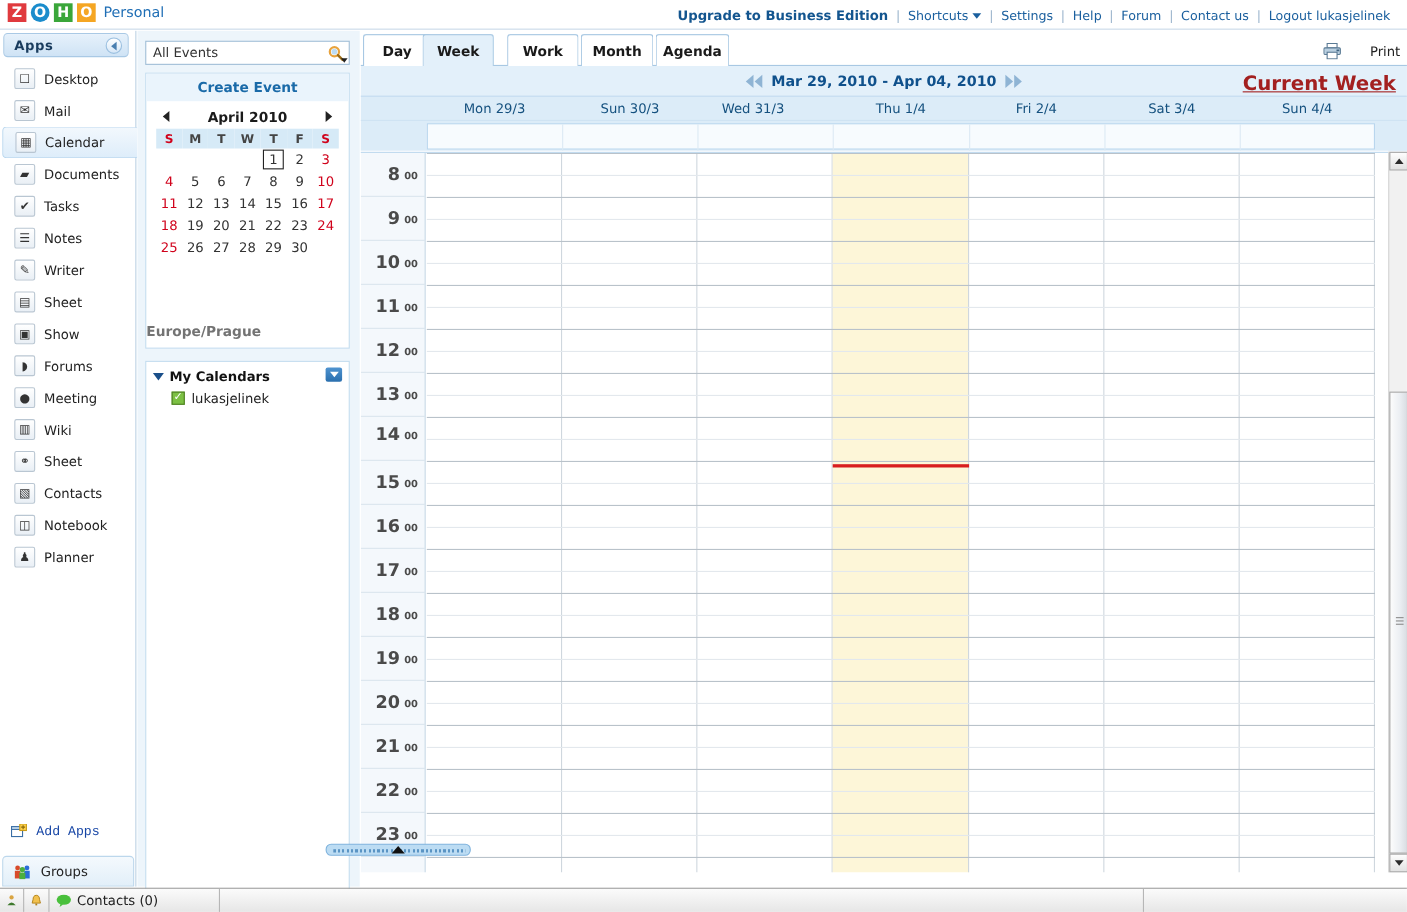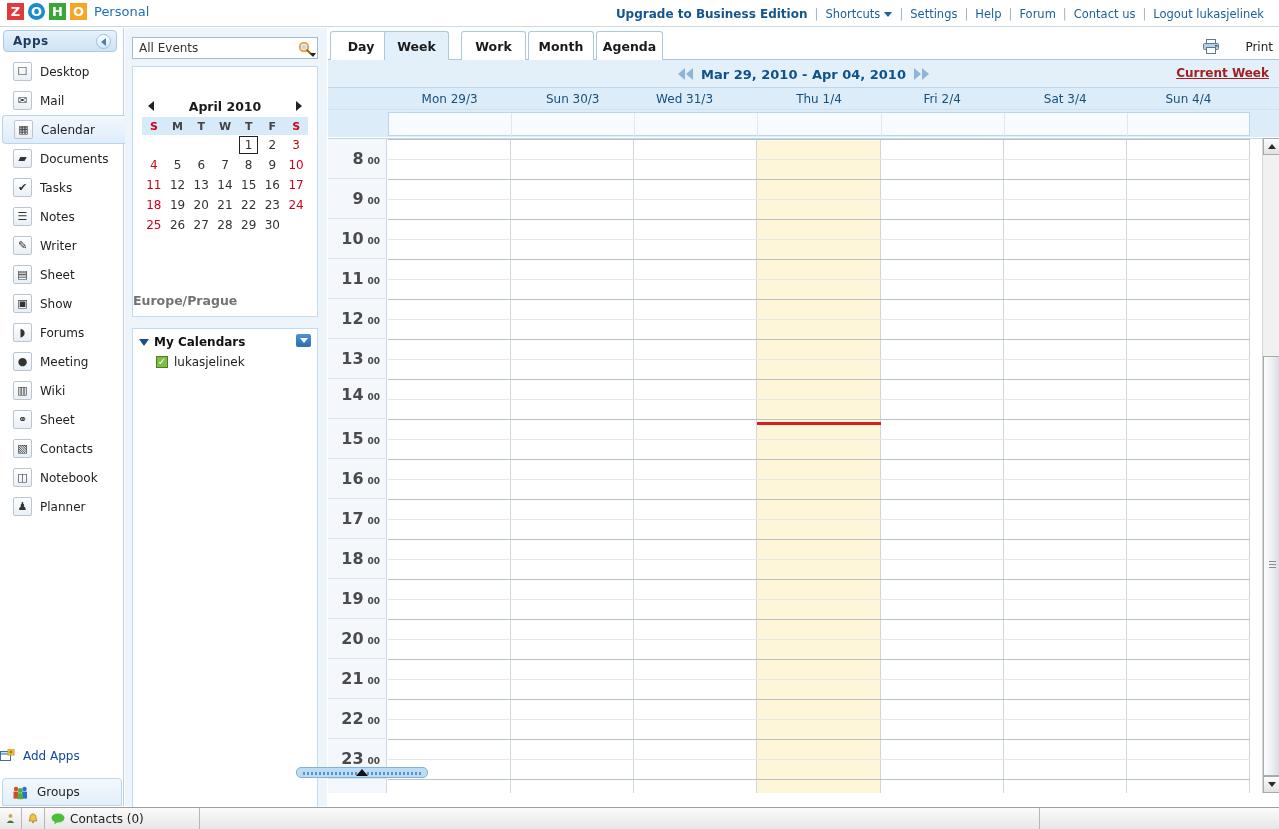--- a/index.html
+++ b/index.html
@@ -96,21 +96,21 @@
   .app-icon {
     width: 19px; height: 19px; flex: 0 0 19px;
     border: 1px solid #b9c6d2; border-radius: 2px;
     background: linear-gradient(#ffffff,#e9eff5);
     display: flex; align-items: center; justify-content: center;
     font-size: 11px; line-height: 1;
   }
   .app-label { margin-left: 8px; font-size: 12px; color: #222; }
   #add-apps {
     position: absolute; left: 0; top: 714px; width: 124px; height: 28px;
-    display: flex; align-items: center; 
+    display: flex; align-items: center; padding-left: 10px; font-family: Liberation Mono, monospace;
   }
   #add-apps-label { color: #1645a5; font-size: 12px; margin-left: 8px; }
   #groups-row {
     position: absolute; left: 2px; top: 750px; width: 120px; height: 28px;
     background: linear-gradient(#f4f9fd,#e2eff9);
     border: 1px solid #bcd7ec; border-radius: 4px 4px 0 0;
     display: flex; align-items: center; padding-left: 9px;
   }
   #groups-label { font-size: 12px; color: #222; margin-left: 8px; }
 
@@ -249,21 +249,21 @@
     display: flex; align-items: center; justify-content: center; gap: 8px;
   }
   #date-title {
     font-weight: bold; font-size: 13px; color: #10518c;
   }
   .nav-dbl { display: flex; gap: 1px; cursor: pointer; }
   .tri-l { width:0;height:0; border-top:6px solid transparent; border-bottom:6px solid transparent; border-right:7px solid #8fb4d4; }
   .tri-r { width:0;height:0; border-top:6px solid transparent; border-bottom:6px solid transparent; border-left:7px solid #8fb4d4; }
   #current-week {
     position: absolute; right: 10px; top: 6px;
-    color: #a32020; font-weight: bold; font-size: 12px;
+    color: #a32020; font-weight: bold; font-size: 18px;
     text-decoration: underline; cursor: pointer;
   }
 
   #dayhead {
     position: absolute; left: 0; top: 60px; width: 951px; height: 22px;
     background: #dcecf8;
     border-bottom: 1px solid #cfe3f3;
   }
   .dayhead-cell {
     position: absolute; top: 0; height: 22px;
@@ -503,20 +503,21 @@
       <svg width="15" height="15" viewBox="0 0 15 15">
         <circle cx="6" cy="6" r="4.2" fill="none" stroke="#e8a33d" stroke-width="2"></circle>
         <circle cx="6" cy="6" r="2.6" fill="#bcdcf4"></circle>
         <path d="M9.2 9.2 L13.5 13.5" stroke="#9a6b16" stroke-width="2.2" stroke-linecap="round"></path>
       </svg>
     </span>
     <span id="search-caret"></span>
   </div>
 
   <div id="sidebar-card">
+    <div id="create-event">Create Event</div>
     <div id="minical">
       <div id="minical-head">
         <span class="mc-arrow" id="mc-prev"></span>
         <span id="minical-title">April 2010</span>
         <span class="mc-arrow" id="mc-next"></span>
       </div>
       <table id="mc-grid">
         <thead>
             <tr id="mc-head-row">
               <th class="wk">S</th>

